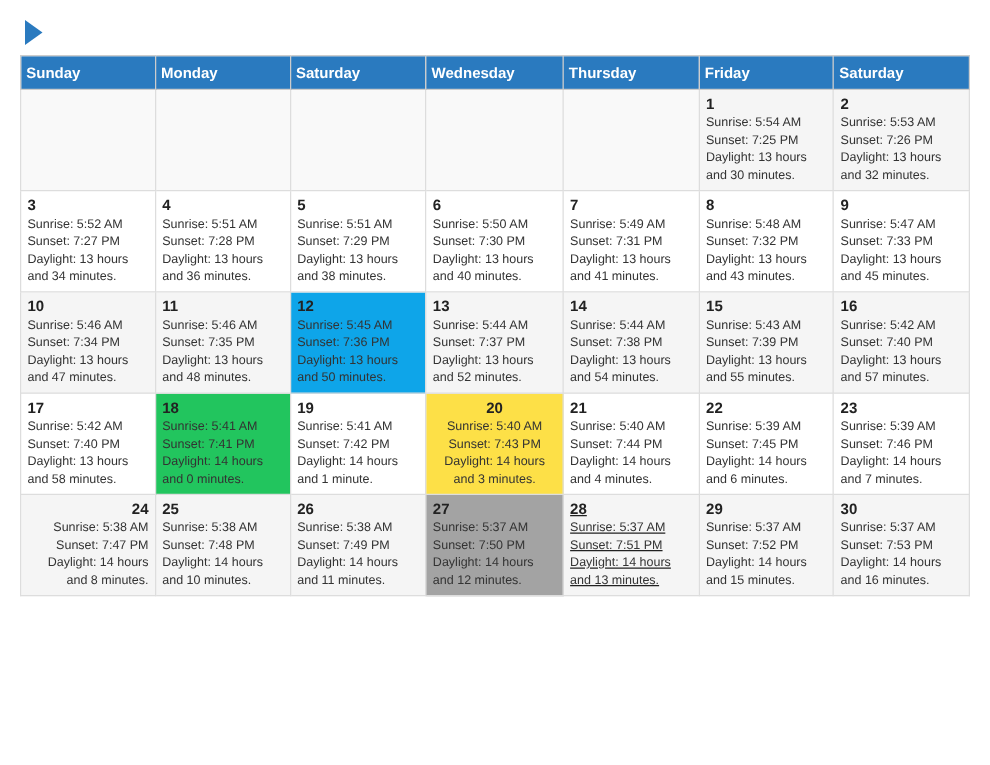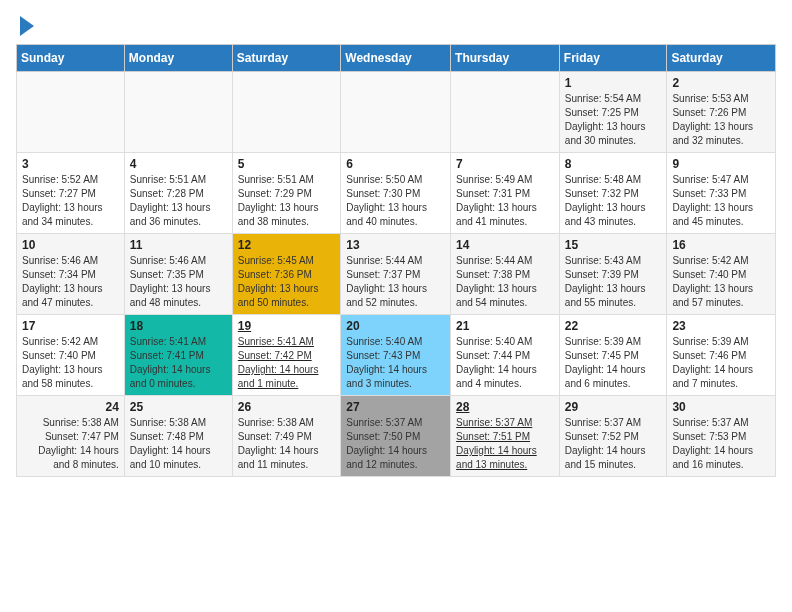--- a/index.html
+++ b/index.html
@@ -179,21 +179,21 @@
       </tr>
       <tr>
         <td style="background: rgb(245, 245, 245);">
           <span class="day-number">10</span>
           <div class="day-info">Sunrise: 5:46 AM<br>Sunset: 7:34 PM<br>Daylight: 13 hours<br>and 47 minutes.</div>
         </td>
         <td style="background: rgb(245, 245, 245);">
           <span class="day-number">11</span>
           <div class="day-info">Sunrise: 5:46 AM<br>Sunset: 7:35 PM<br>Daylight: 13 hours<br>and 48 minutes.</div>
         </td>
-        <td style="background: #eab308;">
+        <td style="background: #0ea5e9;">
           <span class="day-number">12</span>
           <div class="day-info">Sunrise: 5:45 AM<br>Sunset: 7:36 PM<br>Daylight: 13 hours<br>and 50 minutes.</div>
         </td>
         <td style="background: rgb(245, 245, 245);">
           <span class="day-number">13</span>
           <div class="day-info">Sunrise: 5:44 AM<br>Sunset: 7:37 PM<br>Daylight: 13 hours<br>and 52 minutes.</div>
         </td>
         <td style="background: rgb(245, 245, 245);">
           <span class="day-number">14</span>
           <div class="day-info">Sunrise: 5:44 AM<br>Sunset: 7:38 PM<br>Daylight: 13 hours<br>and 54 minutes.</div>
@@ -205,29 +205,29 @@
         <td style="background: rgb(245, 245, 245);">
           <span class="day-number">16</span>
           <div class="day-info">Sunrise: 5:42 AM<br>Sunset: 7:40 PM<br>Daylight: 13 hours<br>and 57 minutes.</div>
         </td>
       </tr>
       <tr>
         <td style="background: rgb(255, 255, 255); margin-top: 32px;">
           <span class="day-number">17</span>
           <div class="day-info">Sunrise: 5:42 AM<br>Sunset: 7:40 PM<br>Daylight: 13 hours<br>and 58 minutes.</div>
         </td>
-        <td style="background: #14b8a6;">
+        <td style="background: #22c55e;">
           <span class="day-number">18</span>
           <div class="day-info">Sunrise: 5:41 AM<br>Sunset: 7:41 PM<br>Daylight: 14 hours<br>and 0 minutes.</div>
         </td>
-        <td style="background: rgb(255, 255, 255); text-decoration: underline;">
+        <td style="background: rgb(255, 255, 255);">
           <span class="day-number">19</span>
           <div class="day-info">Sunrise: 5:41 AM<br>Sunset: 7:42 PM<br>Daylight: 14 hours<br>and 1 minute.</div>
         </td>
-        <td style="background: #7dd3fc;">
+        <td style="background: #fde047; text-align: center;">
           <span class="day-number">20</span>
           <div class="day-info">Sunrise: 5:40 AM<br>Sunset: 7:43 PM<br>Daylight: 14 hours<br>and 3 minutes.</div>
         </td>
         <td style="background: rgb(255, 255, 255);">
           <span class="day-number">21</span>
           <div class="day-info">Sunrise: 5:40 AM<br>Sunset: 7:44 PM<br>Daylight: 14 hours<br>and 4 minutes.</div>
         </td>
         <td style="background: rgb(255, 255, 255);">
           <span class="day-number">22</span>
           <div class="day-info">Sunrise: 5:39 AM<br>Sunset: 7:45 PM<br>Daylight: 14 hours<br>and 6 minutes.</div>

